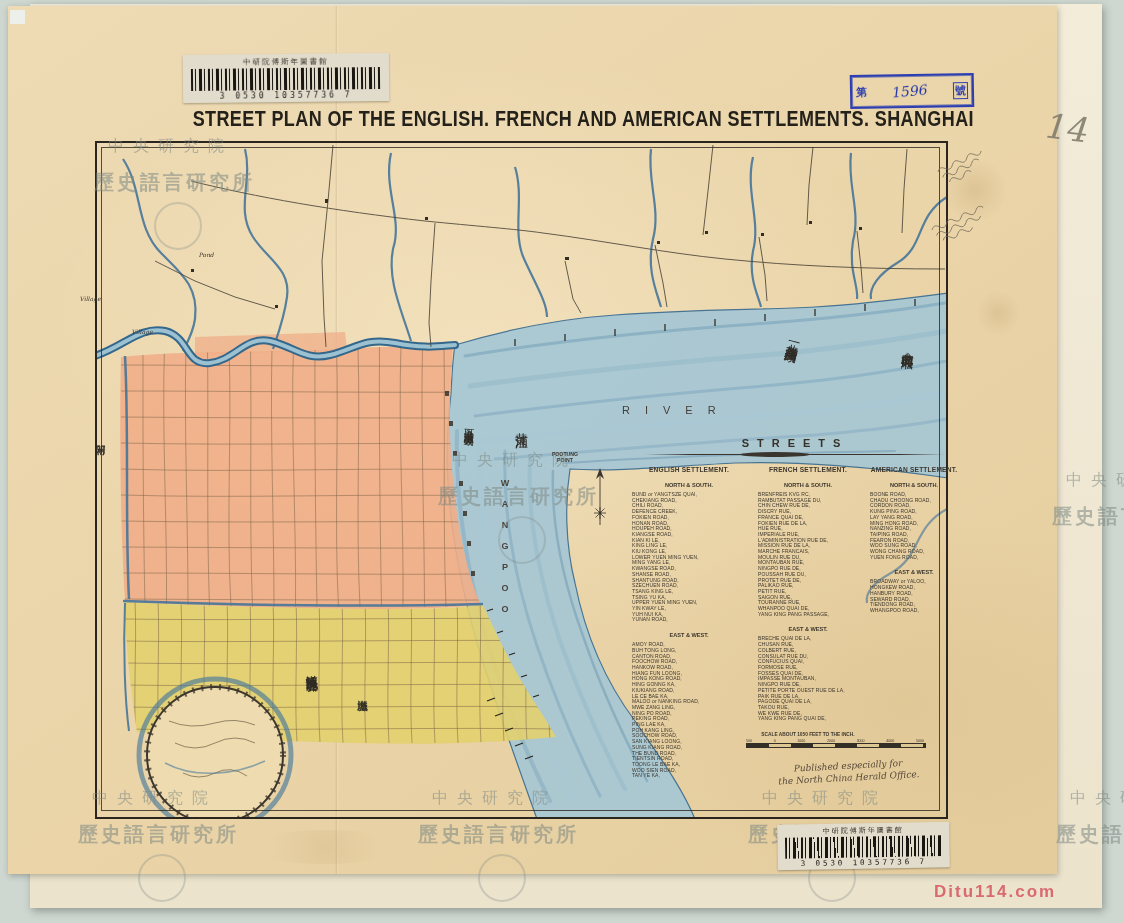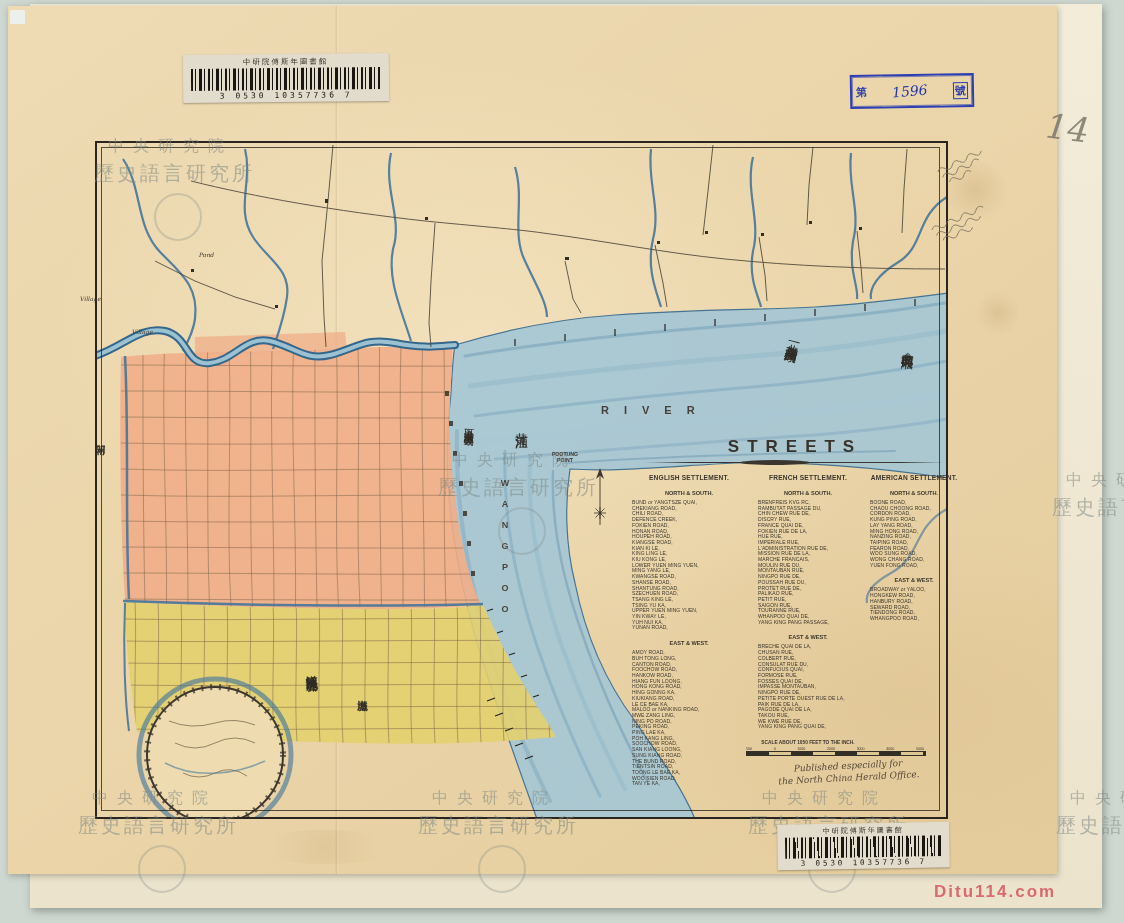--- a/index.html
+++ b/index.html
@@ -30,41 +30,41 @@
     border:2px solid #2a251e;pointer-events:none;}
   .frame-inner{position:absolute;left:101px;top:147px;width:837px;height:662px;
     border:1px solid rgba(42,37,30,.8);pointer-events:none;}
 
   
   .map-title{position:absolute;left:95px;top:106px;width:851px;text-align:center;color:#24211b;}
   .map-title span{display:inline-block;transform:scaleX(.8);font-weight:bold;font-size:22.5px;letter-spacing:.5px;white-space:nowrap;}
 
   
   .lbl{position:absolute;color:#3b352d;}
-  .river-label{left:601px;top:404px;font-size:11px;letter-spacing:15px;font-weight:bold;color:#45403a;}
+  .river-label{left:622px;top:404px;font-size:11px;letter-spacing:15px;font-weight:normal;color:#45403a;}
   .wangpoo-label{left:500px;top:478px;writing-mode:vertical-rl;text-orientation:upright;
     font-size:9px;letter-spacing:11px;color:#4a443c;font-weight:bold;}
   .pootung-label{left:544px;top:451px;width:42px;font-size:5.2px;font-weight:bold;line-height:6px;text-align:center;}
   .pond-label{left:199px;top:251px;font-size:6px;font-style:italic;font-family:"DejaVu Serif",serif;}
   .village1-label{left:80px;top:295px;font-size:6px;font-style:italic;font-family:"DejaVu Serif",serif;}
   .village2-label{left:132px;top:328px;font-size:6px;font-style:italic;font-family:"DejaVu Serif",serif;}
 
   
   .zh{position:absolute;font-family:"DejaVu Serif",serif;color:#2f2b25;writing-mode:vertical-rl;text-orientation:upright;}
   .zh-huangpu{left:512px;top:422px;font-size:13px;letter-spacing:2px;}
   .zh-wharf{left:786px;top:334px;font-size:12.5px;letter-spacing:1px;transform:rotate(14deg);}
   .zh-woosung{left:900px;top:342px;font-size:12.5px;letter-spacing:1px;transform:rotate(6deg);}
   .zh-bund{left:462px;top:420px;font-size:10px;letter-spacing:1px;transform:rotate(3deg);}
   .zh-boundary{left:302px;top:666px;font-size:12px;letter-spacing:.5px;transform:rotate(-3deg);}
   .zh-city{left:356px;top:692px;font-size:10.5px;}
   .zh-creek{left:93px;top:437px;font-size:10px;}
 
   
   .streets-panel{position:absolute;left:626px;top:437px;width:338px;color:#3c362c;}
-  .streets-heading{text-align:center;font-size:17px;letter-spacing:8px;color:#37322a;font-weight:bold;}
+  .streets-heading{text-align:center;font-size:11px;letter-spacing:8px;color:#37322a;font-weight:bold;}
   .streets-divider{position:relative;margin:3px auto 0 auto;width:300px;height:5px;}
   .streets-divider .line{position:absolute;top:2px;left:0;right:0;height:1px;
     background:linear-gradient(to right,rgba(58,53,46,0),#3a352e 15%,#3a352e 85%,rgba(58,53,46,0));}
   .streets-divider .lens{position:absolute;top:0;left:95px;width:70px;height:5px;background:#3a352e;border-radius:50%;}
   .streets-cols{display:flex;margin-top:9px;}
   .scol{flex:0 0 auto;}
   .scol.c-eng{width:126px;}
   .scol.c-fre{width:112px;}
   .scol.c-ame{width:100px;}
   .scol-name{font-size:6.6px;font-weight:bold;text-align:center;letter-spacing:.2px;white-space:nowrap;}
@@ -76,21 +76,21 @@
   .scale-bar{width:178px;height:3px;margin-left:-6px;border:1px solid #332e26;
     background:repeating-linear-gradient(90deg,#332e26 0 22px,#dcc793 22px 44px);}
   .publisher-note{position:absolute;left:778px;top:760px;width:170px;
     font-family:"DejaVu Serif",serif;font-style:italic;font-size:9px;line-height:11.5px;
     color:#55493a;transform:rotate(-3deg);}
   .publisher-note .l1{padding-left:16px;}
 
   
   .wm{position:absolute;color:rgba(126,137,132,.55);font-family:"DejaVu Serif",serif;pointer-events:none;}
   .wm .w1{font-size:16px;letter-spacing:9px;white-space:nowrap;}
-  .wm .w2{font-size:20px;letter-spacing:3px;margin:3px 0 0 -14px;white-space:nowrap;}
+  .wm .w2{font-size:20px;letter-spacing:3px;margin:12px 0 0 -14px;white-space:nowrap;font-weight:bold;}
   .wm .seal{width:44px;height:44px;border:2px solid rgba(126,137,132,.30);border-radius:50%;margin:6px 0 0 46px;}
 
   
   .sticker{position:absolute;background:#e2dccd;box-shadow:0 1px 2px rgba(60,55,40,.4);
     padding:3px 8px 2px 8px;text-align:center;}
   .sticker .zh-line{font-size:7.5px;letter-spacing:2px;color:#332e26;font-family:"DejaVu Serif",serif;}
   .sticker .bars{height:22px;margin-top:1px;
     background:repeating-linear-gradient(90deg,#191611 0 2px,transparent 2px 4px,#191611 4px 5px,transparent 5px 8px,#191611 8px 11px,transparent 11px 13px,#191611 13px 14px,transparent 14px 17px);}
   .sticker .num{font-family:"DejaVu Sans Mono",monospace;font-size:8px;letter-spacing:3px;color:#1d1a15;margin-top:1px;}
   .sticker-top{left:183px;top:54px;width:190px;transform:rotate(-.6deg);}
@@ -315,20 +315,21 @@
         <path d="M500.5,367.5 L509.5,376.5"></path>
           <path d="M509.5,367.5 L500.5,376.5"></path>
       </g>
       <circle cx="505" cy="372" r="1.4" stroke="none"></circle>
     </g>
   </svg>
 
   <div class="frame-outer"></div>
   <div class="frame-inner"></div>
 
+  <div class="map-title"><span>STREET PLAN OF THE ENGLISH. FRENCH AND AMERICAN SETTLEMENTS. SHANGHAI</span></div>
 
   <div class="lbl river-label">RIVER</div>
   <div class="lbl wangpoo-label">WANGPOO</div>
   <div class="lbl pootung-label">POOTUNG POINT</div>
   <div class="lbl pond-label">Pond</div>
   <div class="lbl village1-label">Village</div>
   <div class="lbl village2-label">Village</div>
 
   <div class="zh zh-huangpu">黄浦江</div>
   <div class="zh zh-wharf">北一帶為招商局碼頭</div>

